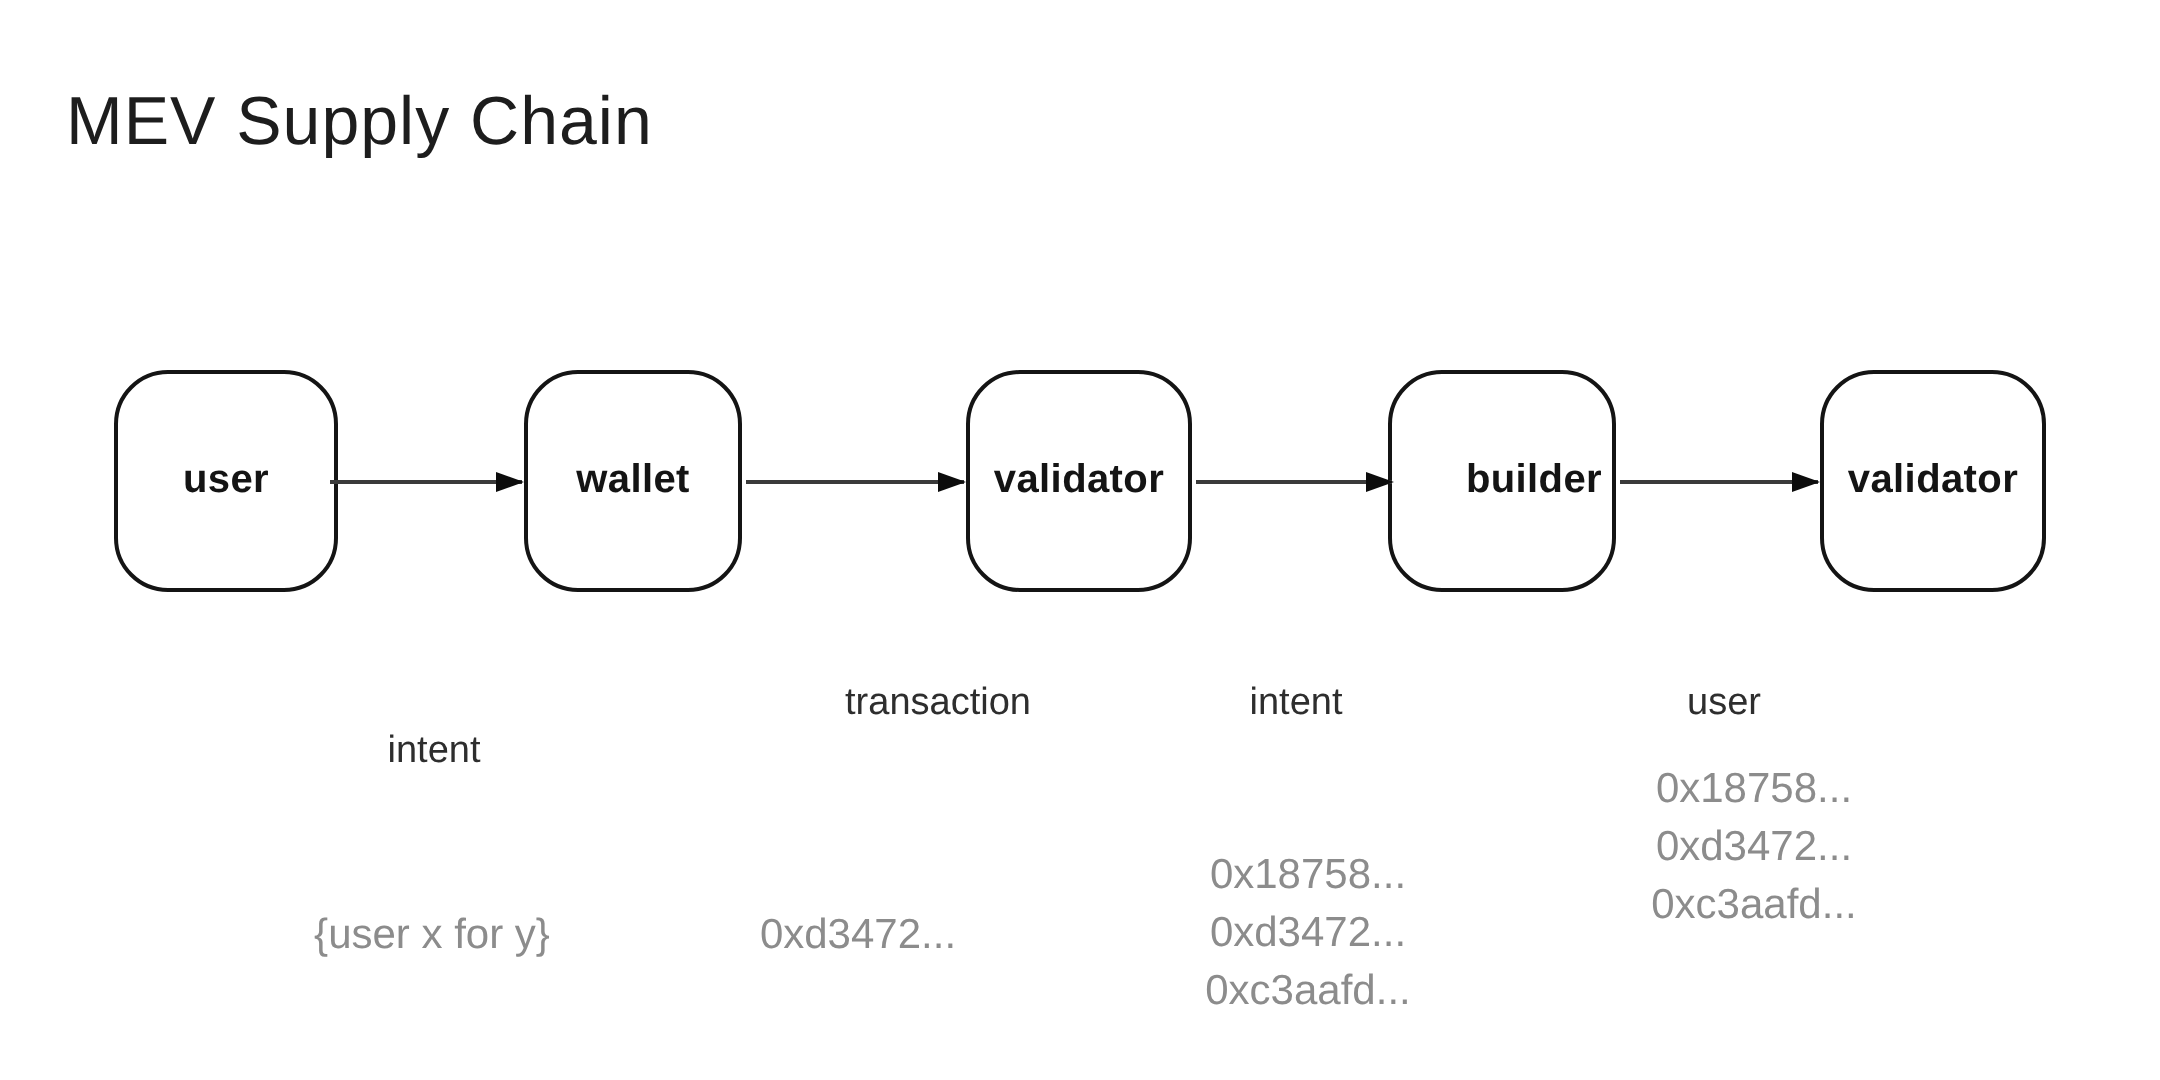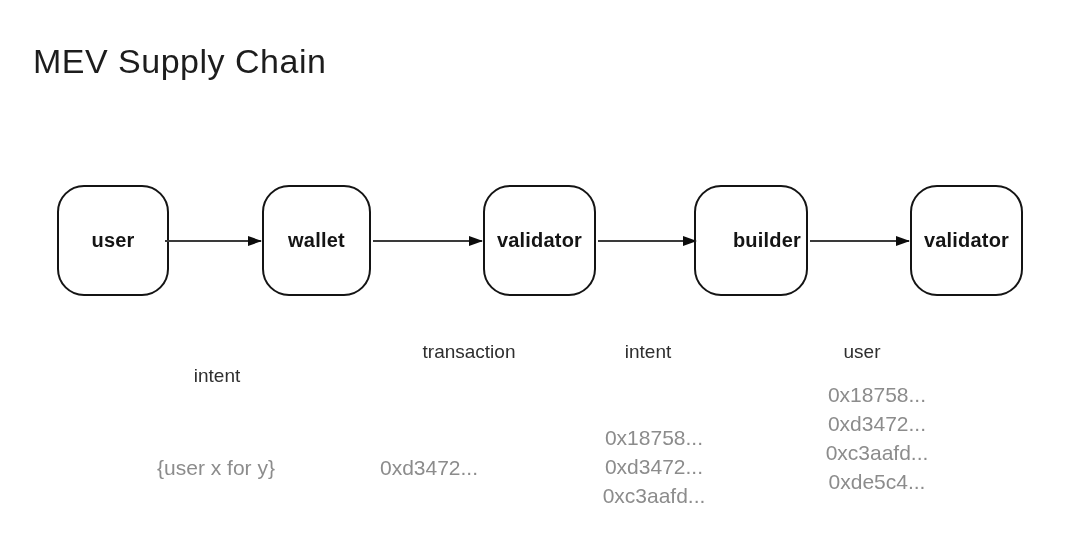--- a/index.html
+++ b/index.html
@@ -139,16 +139,15 @@
   <div class="payload payload-bundle">
     <span class="payload-line">0x18758...</span>
     <span class="payload-line">0xd3472...</span>
     <span class="payload-line">0xc3aafd...</span>
   </div>
 
   <div class="payload payload-block">
     <span class="payload-line">0x18758...</span>
     <span class="payload-line">0xd3472...</span>
     <span class="payload-line">0xc3aafd...</span>
-    <span class="payload-line">0xde5c4...</span>
   </div>
 
 </div>
 
 </body></html>

